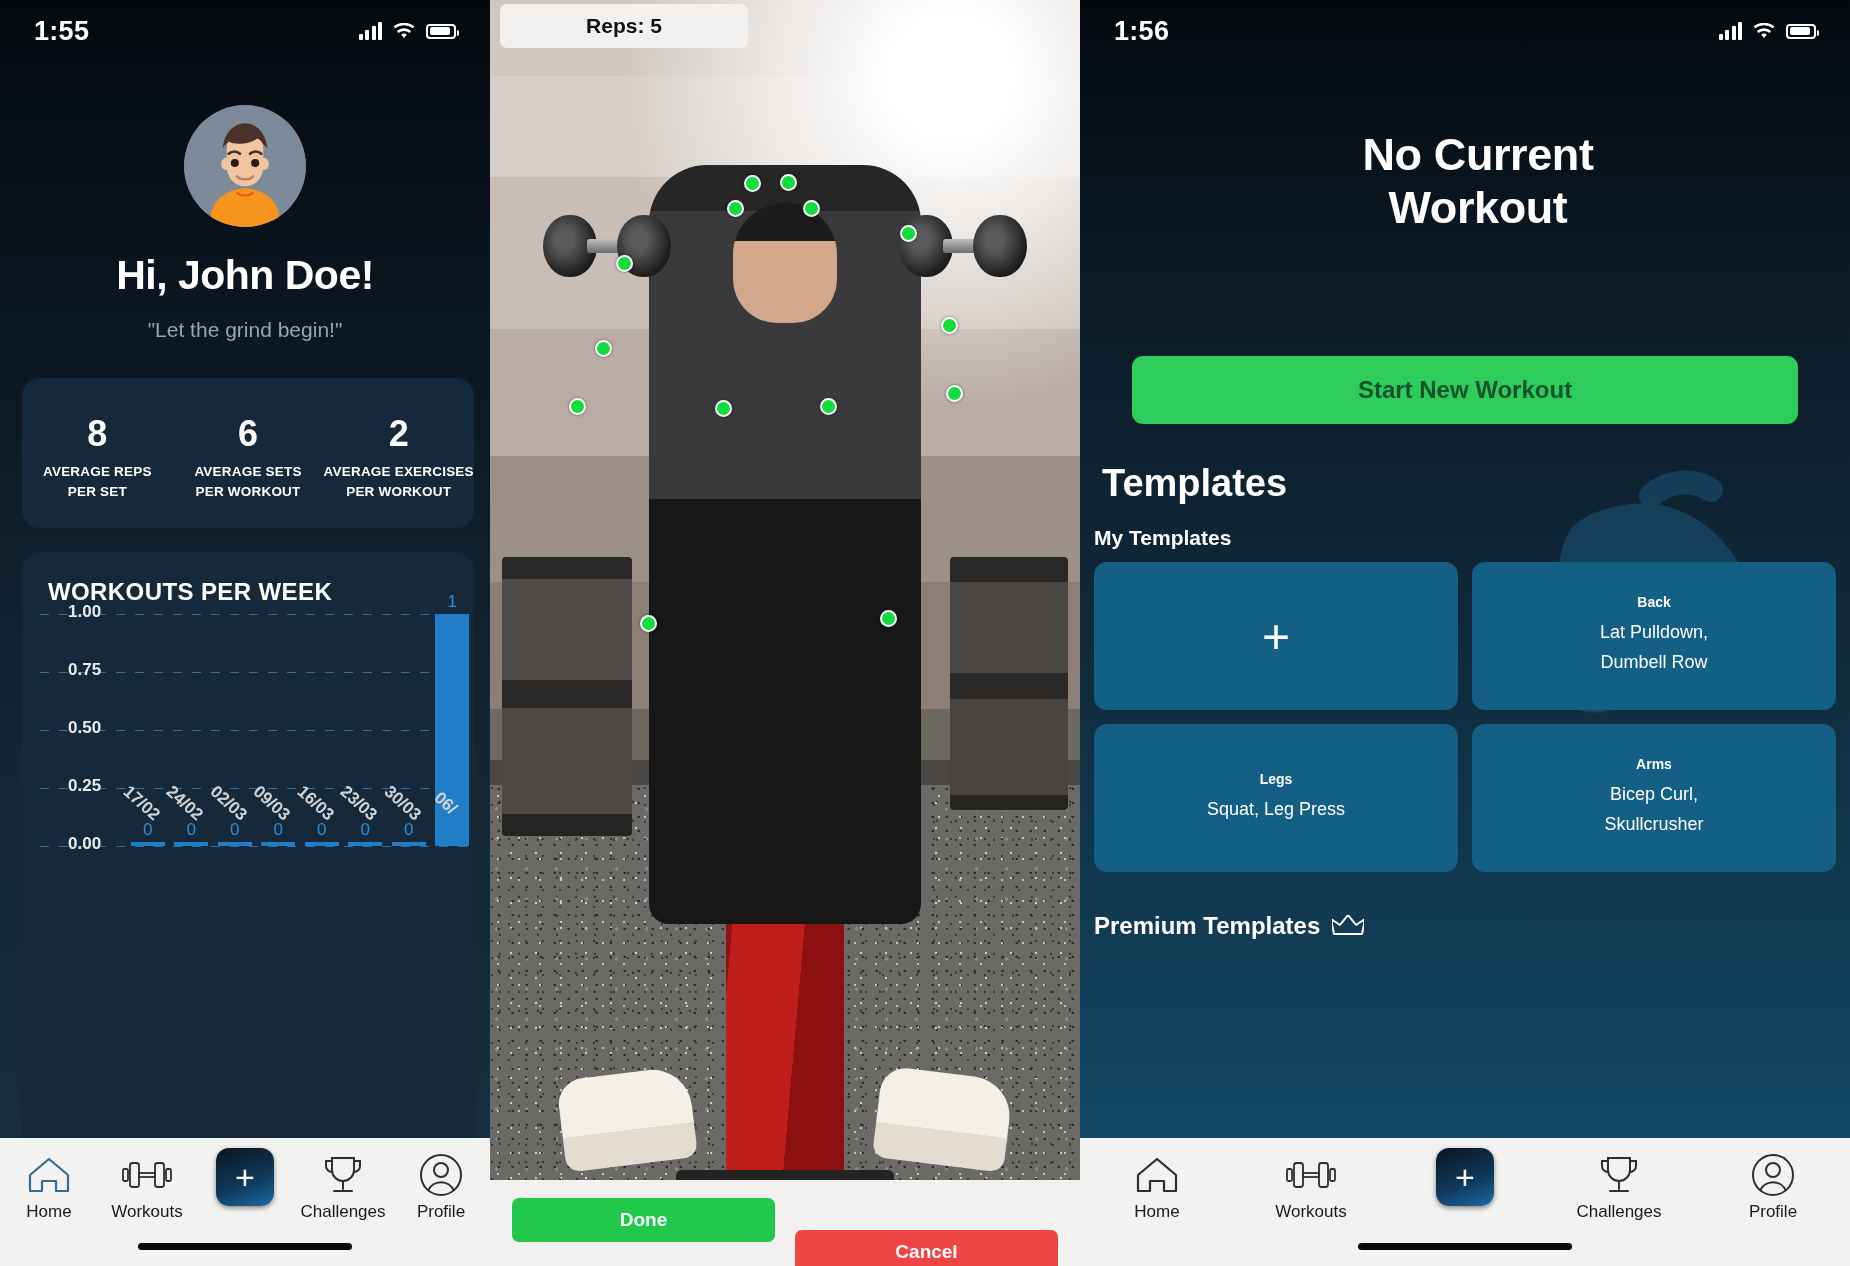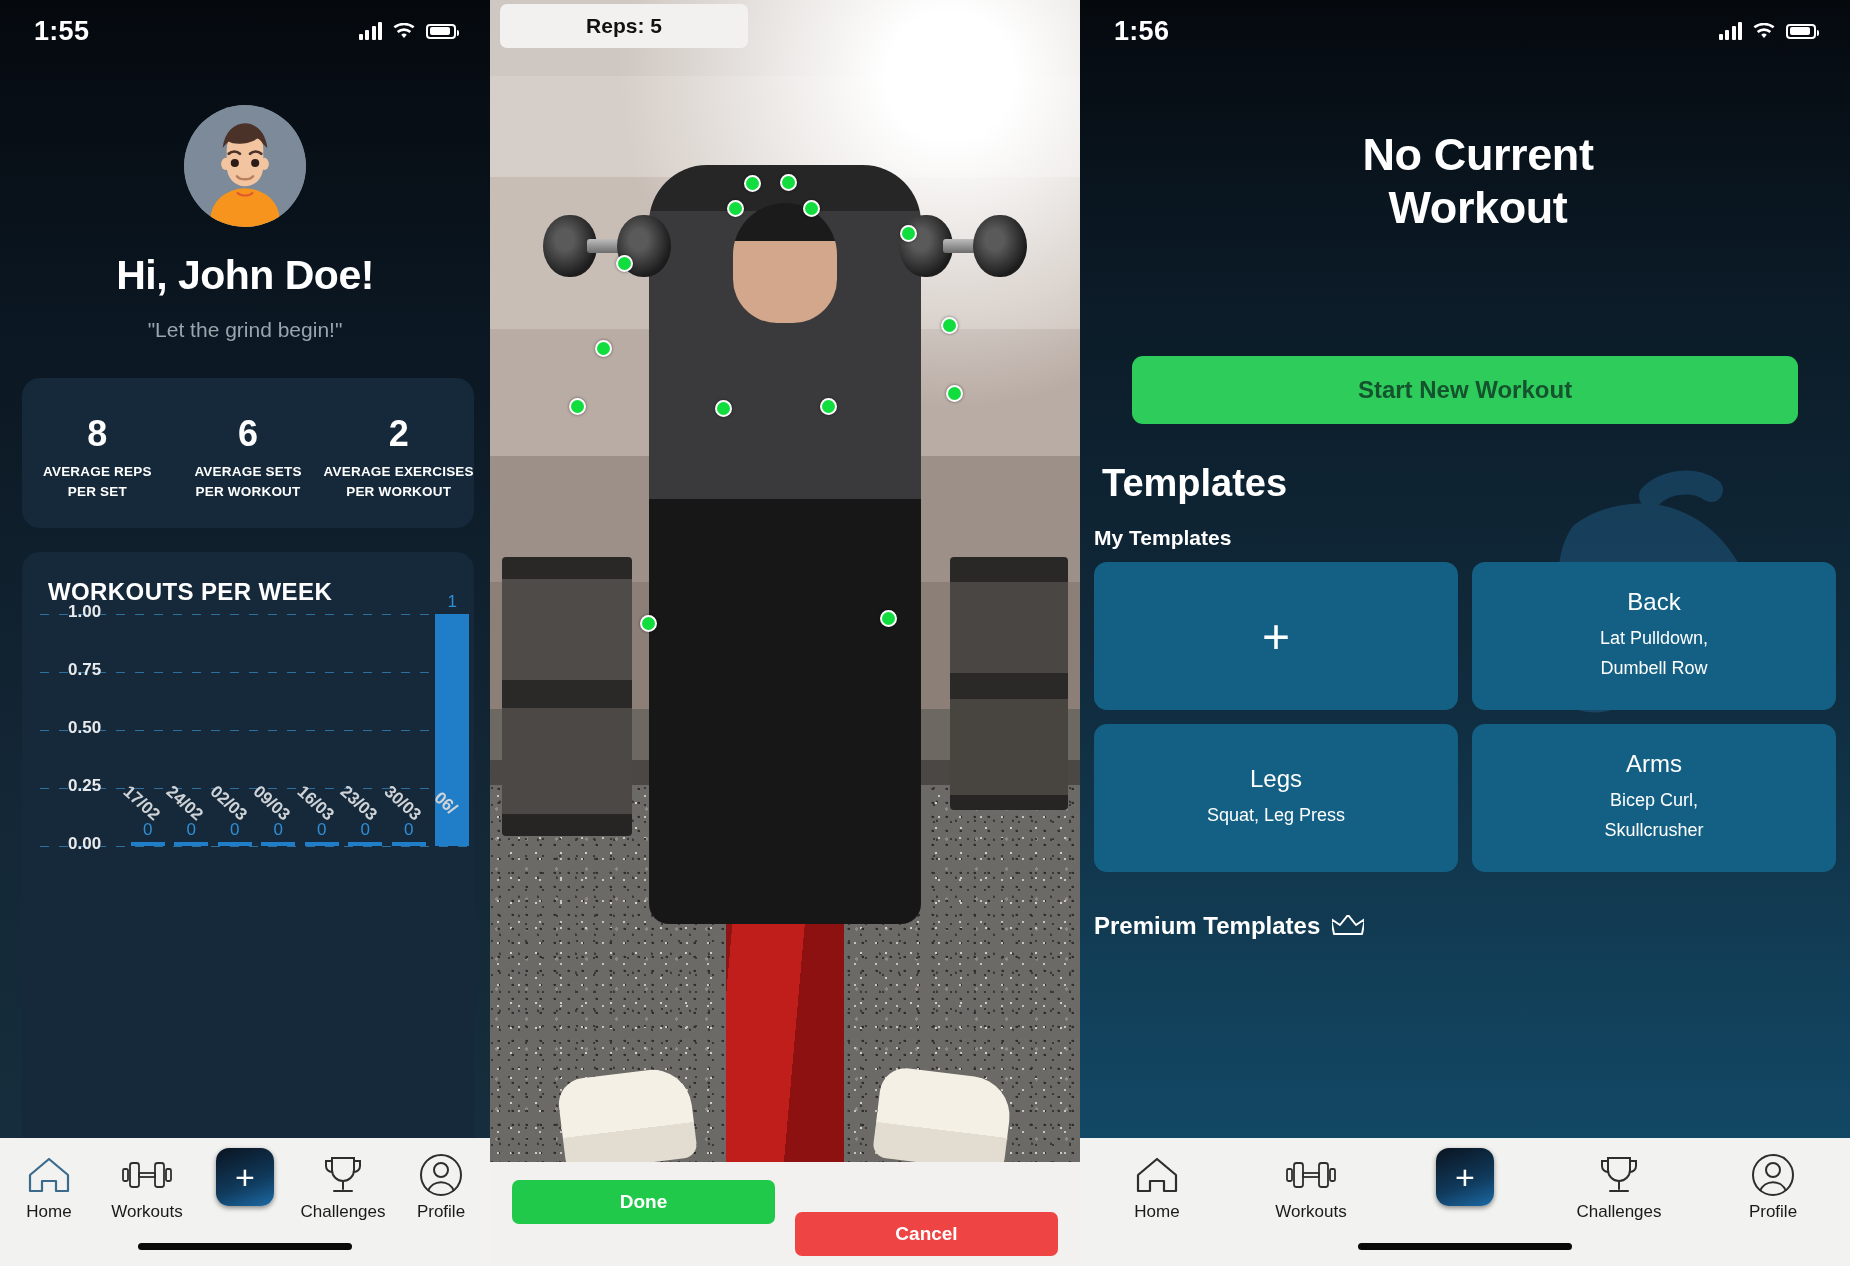--- a/index.html
+++ b/index.html
@@ -123,21 +123,21 @@
   .rack2 { position:absolute; right:2%; top:44%; width:20%; height:20%;
     background:linear-gradient(180deg,#2a2827 0 10%, #4a4643 10% 46%, #2b2928 46% 56%, #48443f 56% 94%, #262524 94% 100%); border-radius:4px; }
 
   .kp { position:absolute; width:17px; height:17px; border-radius:50%;
     background:#12dd3e; border:2.5px solid #ffffff; box-shadow:0 0 3px rgba(0,0,0,.5); }
 
   .reps-chip { position:absolute; left:10px; top:4px; width:248px; height:44px;
     background:#f2f1ef; border-radius:7px; display:flex; align-items:center;
     justify-content:center; color:#111; font-size:21px; font-weight:bold; z-index:20; }
 
-  .cam-buttons { position:absolute; left:0; right:0; bottom:0; height:104px;
+  .cam-buttons { position:absolute; left:0; right:0; bottom:0; height:86px;
     background:#f2f1ef; display:flex; align-items:flex-start; gap:20px; padding:18px 22px 4px; z-index:20; }
   .cbtn { flex:1; height:44px; border-radius:7px; display:flex; align-items:center;
     justify-content:center; color:#fff; font-size:19px; font-weight:bold; }
   .cbtn.done { background:#21c94b; }
   .cbtn.cancel { background:#ef4444;margin-top:32px; }
 
   
   .p3 .hero { position:absolute; top:128px; left:0; right:0; text-align:center; color:#fff; }
   .p3 .hero h1 { font-size:45px; font-weight:bold; line-height:1.18; letter-spacing:-0.4px;padding-left:26px; }
   .p3 .hero h2 { font-size:28px; font-weight:bold; line-height:1.35; margin-top:44px; }
@@ -146,21 +146,21 @@
     justify-content:center; color:#14532d; font-size:24px; font-weight:bold; }
   .watermark { position:absolute; right:16px; top:436px; width:330px; height:300px;
     opacity:.30; pointer-events:none; }
   .tpl-h { position:absolute; top:462px; left:22px; color:#fff; font-size:38px; font-weight:bold; }
   .tpl-sub { position:absolute; top:526px; left:14px; color:#fff; font-size:21px; font-weight:bold; }
   .tpl-grid { position:absolute; top:562px; left:14px; right:14px;
     display:grid; grid-template-columns:1fr 1fr; gap:14px; }
   .tpl { height:148px; border-radius:13px; background:#146084;
     display:flex; flex-direction:column; align-items:center; justify-content:center;
     color:#fff; text-align:center; padding:0 12px; }
-  .tpl .t-name { font-size:24px; font-weight:normal; }
+  .tpl .t-name { font-size:14px; font-weight:bold; }
   .tpl .t-ex { font-size:18px; line-height:1.65; margin-top:8px; }
   .tpl.add { font-size:48px; font-weight:300; }
   .premium { position:absolute; top:912px; left:14px; display:flex; align-items:center; gap:12px;
     color:#fff; font-size:24px; font-weight:bold; }
   .crown { width:32px; height:22px; }
 </style>
 </head>
 <body>
 
 <div class="stage">

